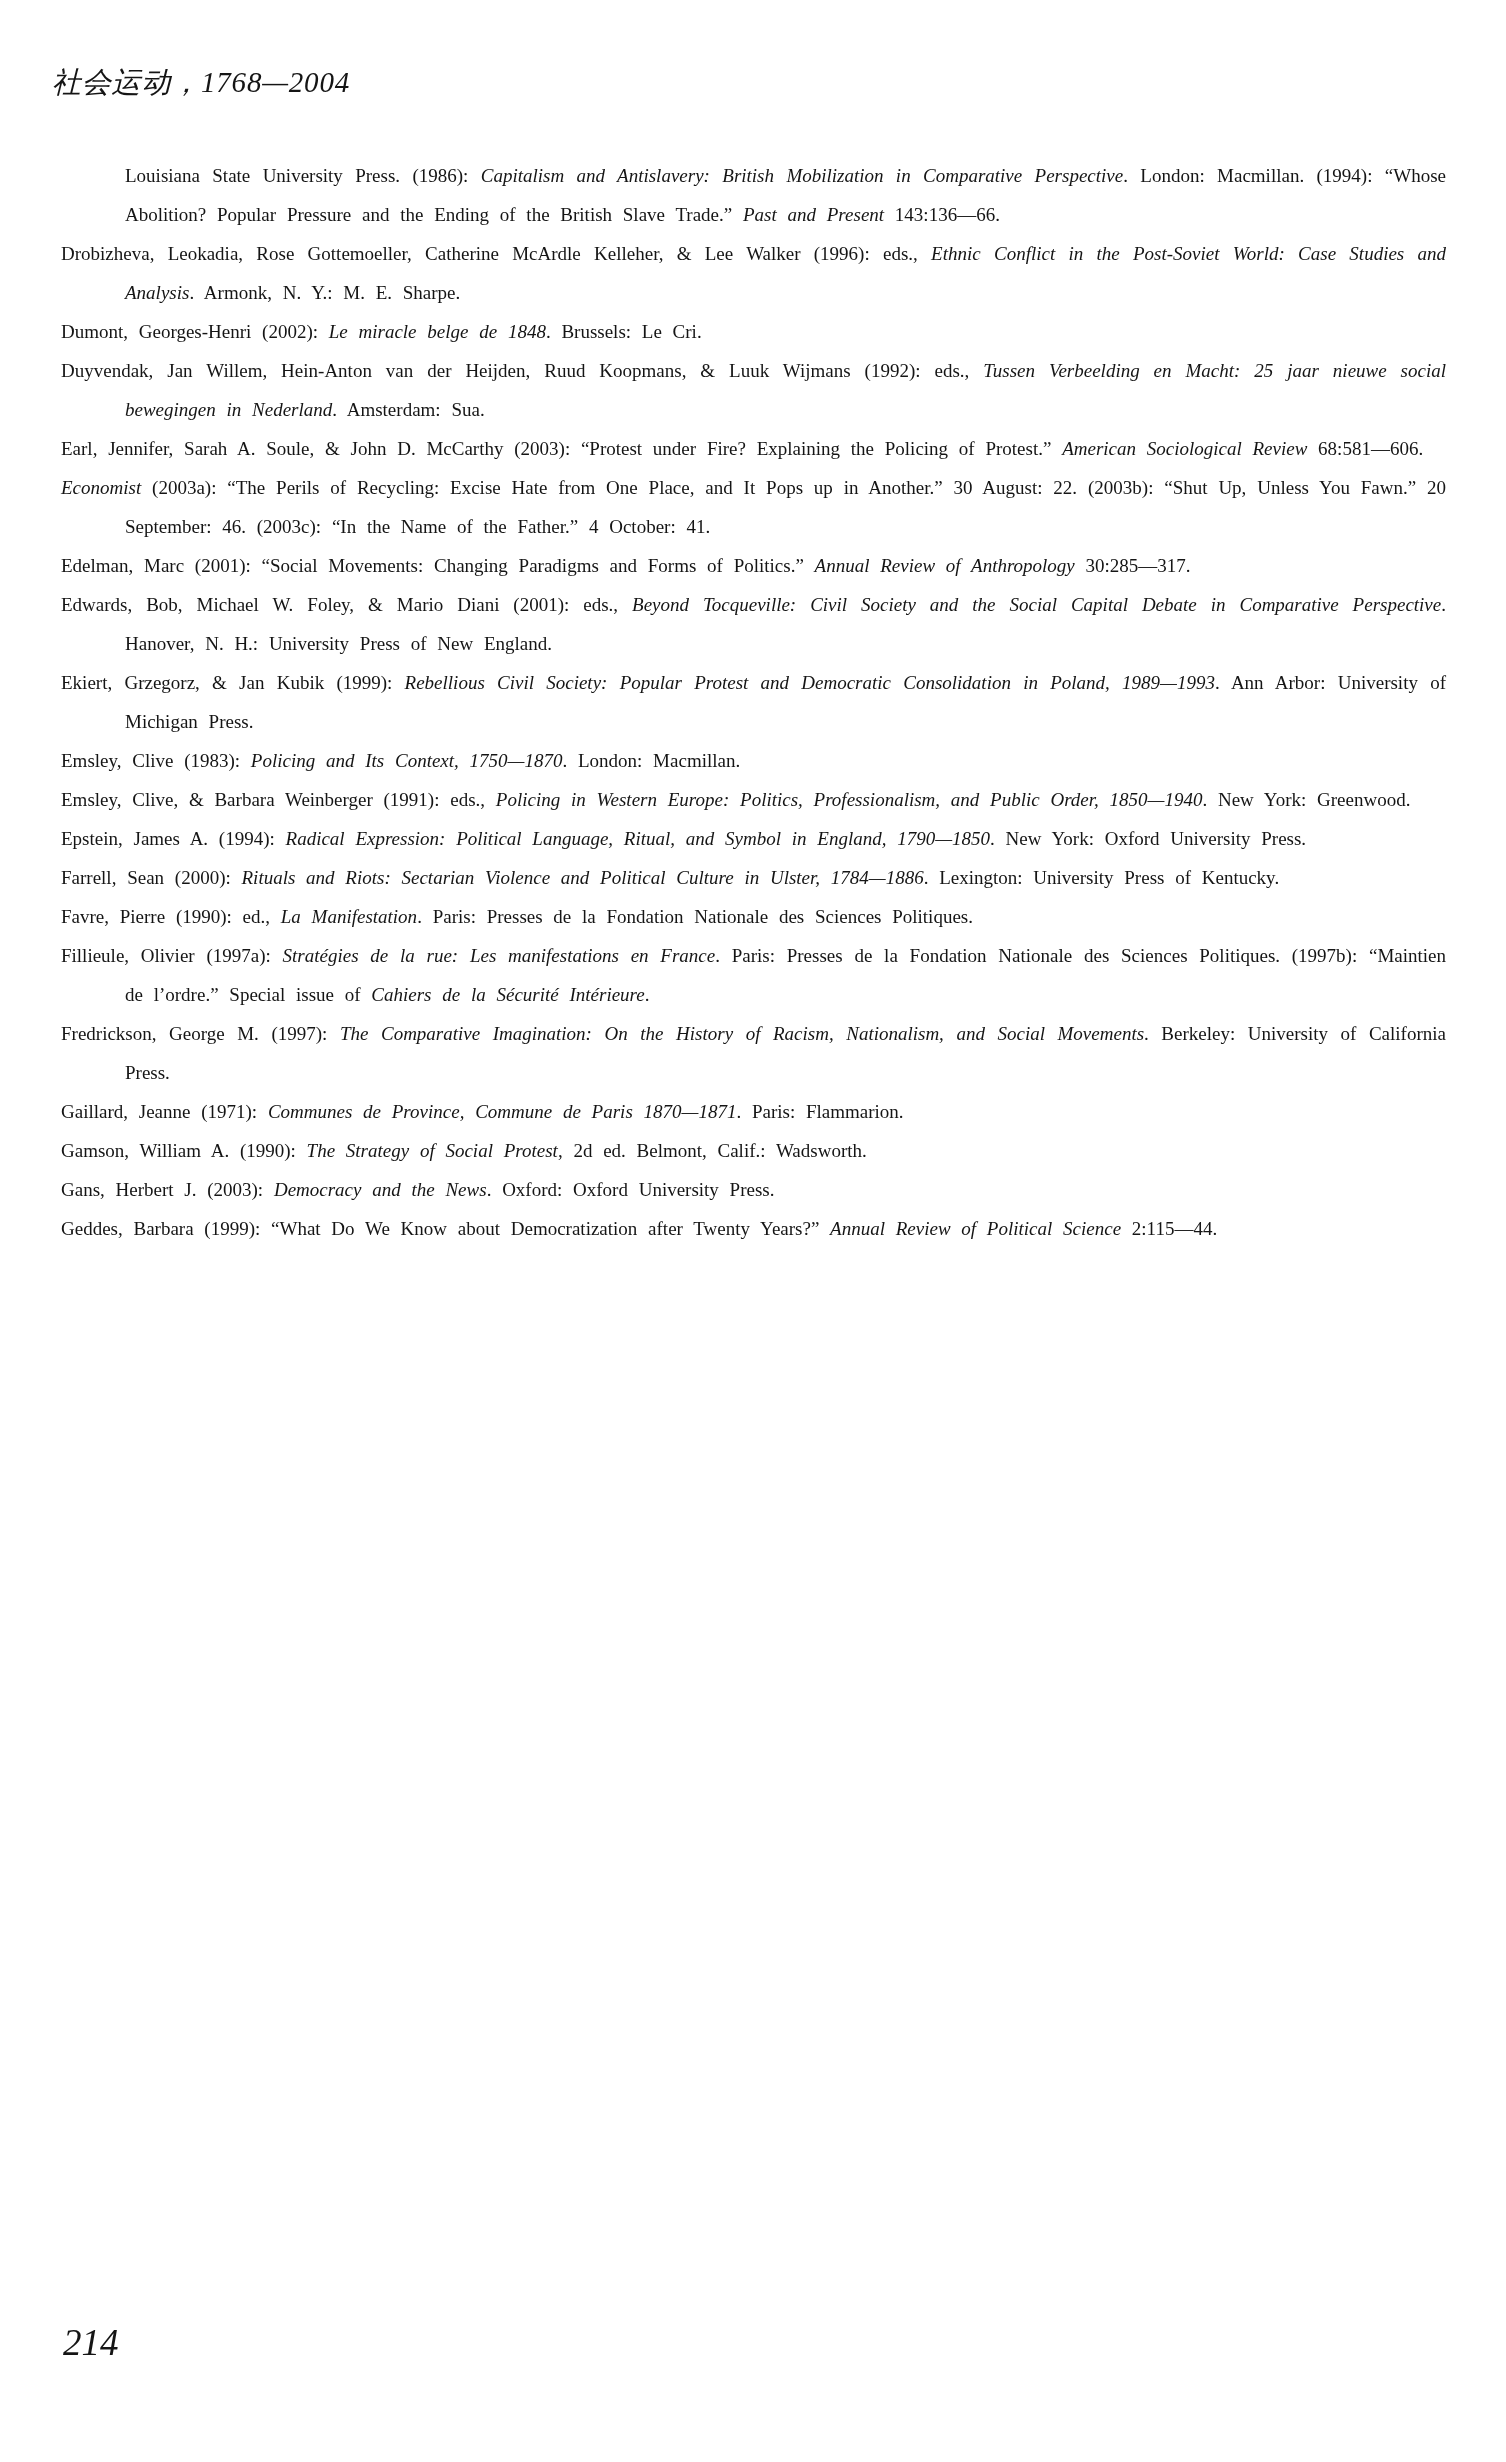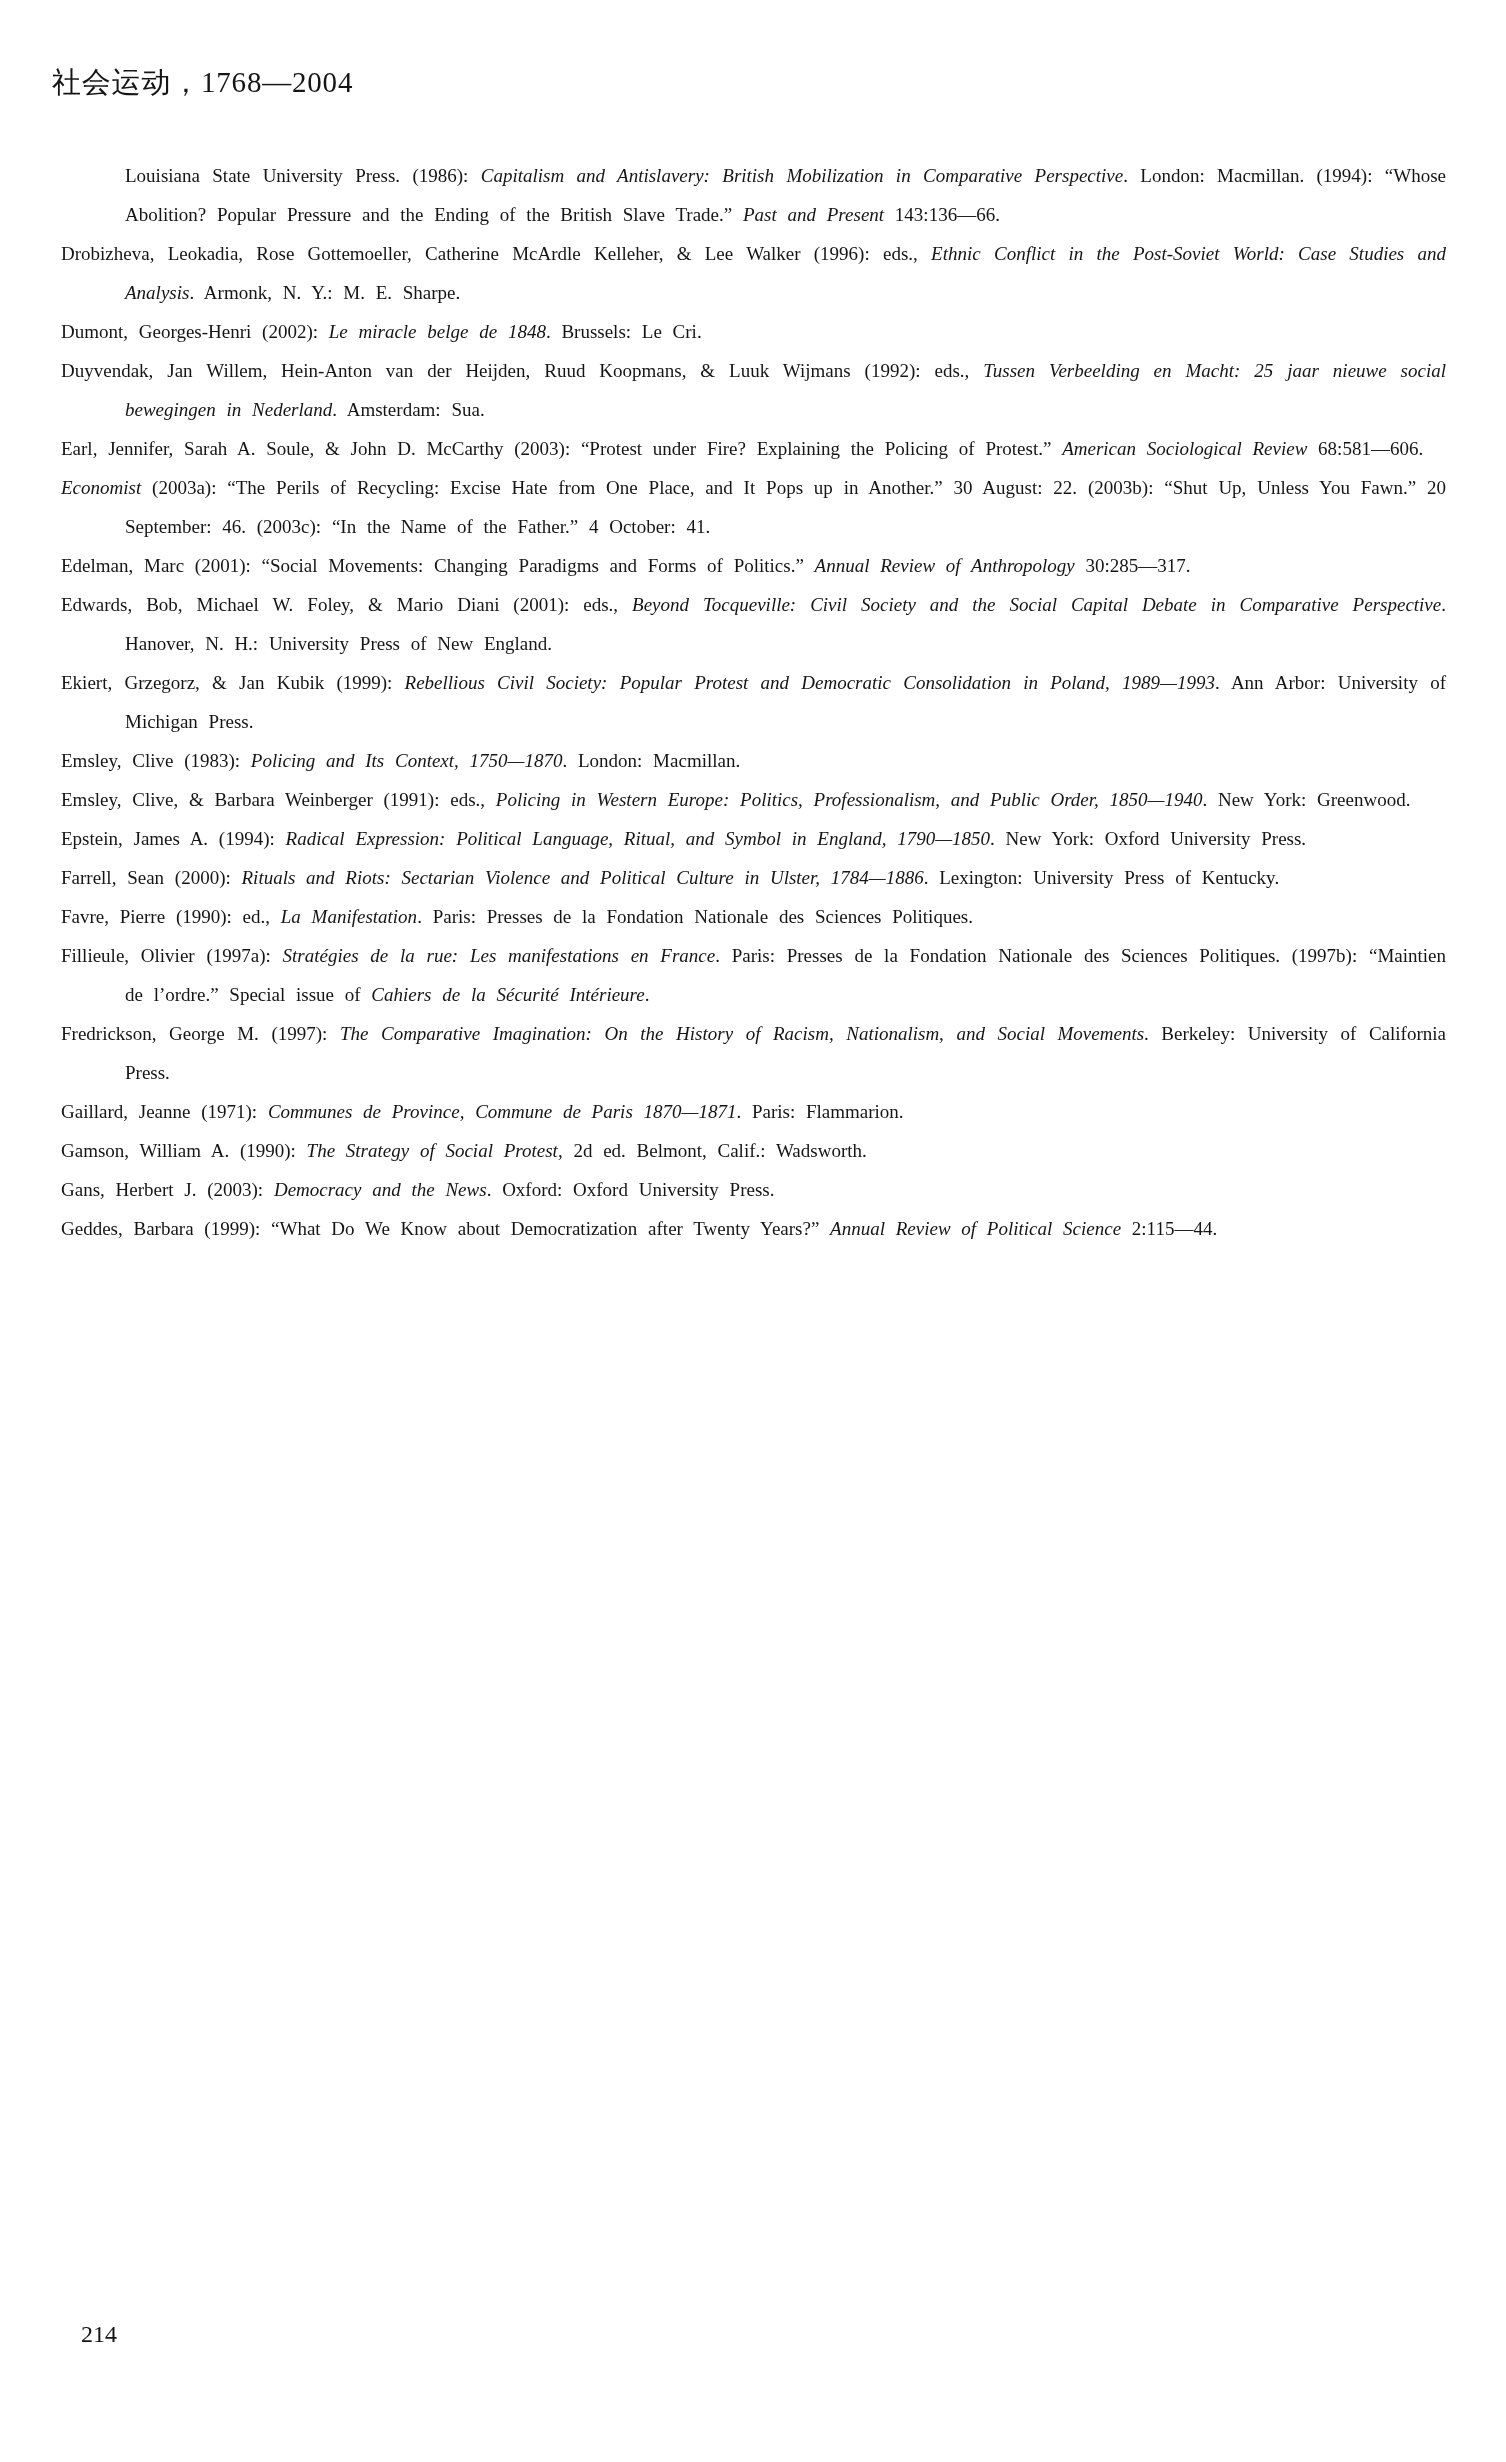--- a/index.html
+++ b/index.html
@@ -13,20 +13,21 @@
     font-family: "Liberation Serif", "DejaVu Serif", serif;
     overflow: hidden;
   }
   .running-header {
     position: absolute;
     left: 52px;
     top: 63px;
     font-size: 29px;
     letter-spacing: 0.8px;
     white-space: nowrap;
+    font-style: italic;
   }
   .references {
     position: absolute;
     left: 61px;
     top: 156px;
     width: 1385px;
   }
   .entry {
     margin: 0;
     font-size: 19px;
@@ -35,23 +36,24 @@
     word-spacing: 6px;
     padding-left: 64px;
     text-indent: -64px;
   }
   .entry.continuation {
     text-indent: 0;
   }
   .entry i { font-style: italic; }
   .page-number {
     position: absolute;
-    left: 81px;
+    left: 63px;
     top: 2321px;
-    font-size: 24px;
+    font-size: 37px;
+    font-style: italic;
   }
 </style>
 </head>
 <body>
 
 <div class="page">
   <div class="running-header">社会运动，1768—2004</div>
 
   <div class="references">
       <p class="entry continuation"><span>Louisiana State University Press. (1986): </span><i>Capitalism and Antislavery: British Mobilization in Comparative Perspective</i><span>. London: Macmillan. (1994): “Whose Abolition? Popular Pressure and the Ending of the British Slave Trade.” </span><i>Past and Present</i><span> 143:136—66.</span></p>

